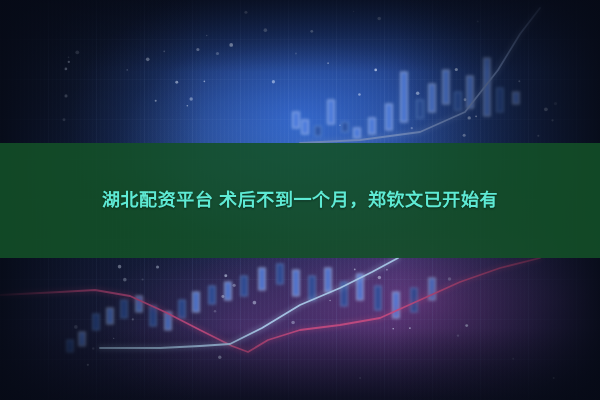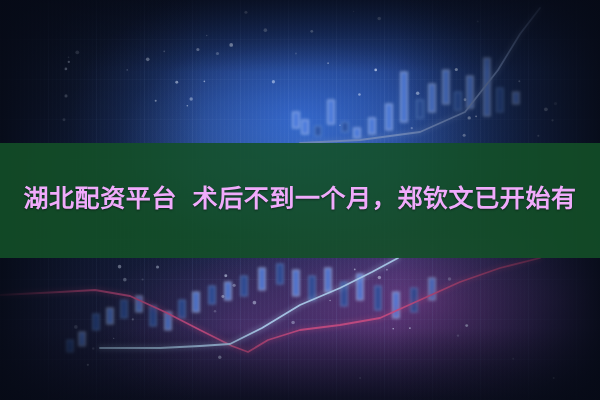--- a/index.html
+++ b/index.html
@@ -65,28 +65,27 @@
   
   .band{
     position:absolute;left:0;right:0;
     top:143px;height:115px;
     background:rgba(19,80,40,.885);
     display:flex;flex-direction:column;
     align-items:center;justify-content:center;
     gap:6px;
   }
   .band-line{
-    color:#f0abfc;
-    font-size:25px;
+    color:#5eead4;
+    font-size:18px;
     font-weight:bold;
     line-height:1.28;
     letter-spacing:.6px;
     white-space:nowrap;
     text-shadow:0 1px 2px rgba(0,0,0,.45);
-    font-family:Liberation Mono, monospace;
   }
 </style>
 </head>
 <body>
 
 <div id="stage">
 
   <div class="layer bg-base"></div>
   <div class="layer bg-blueglow"></div>
   <div class="layer bg-violetglow"></div>

